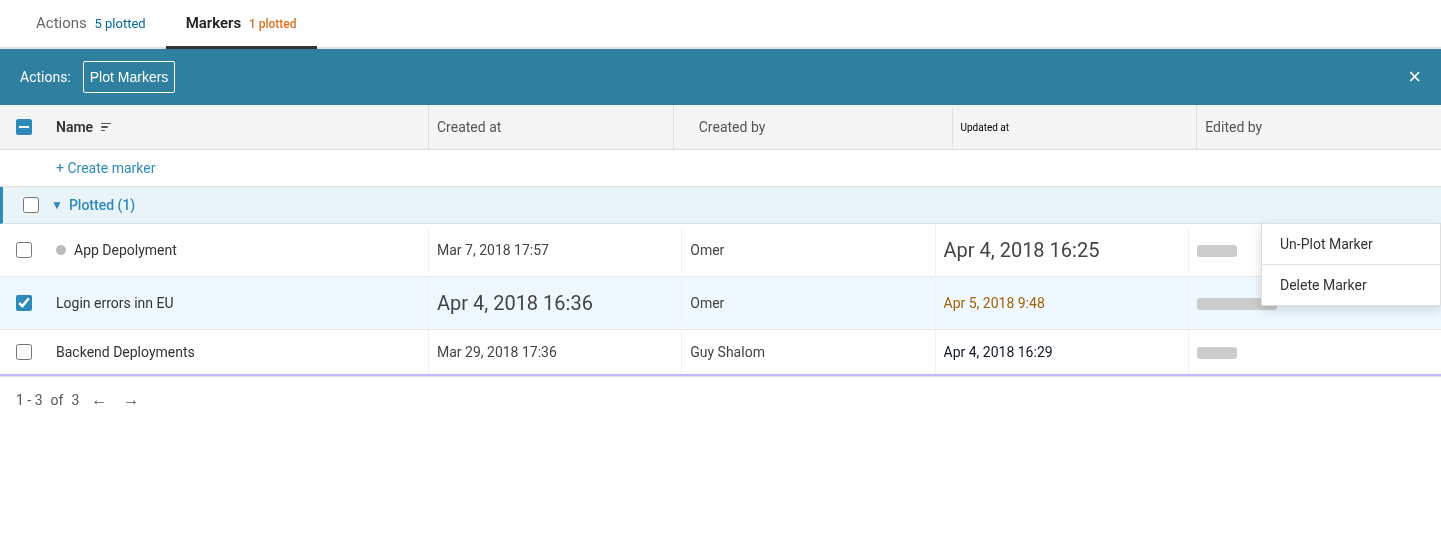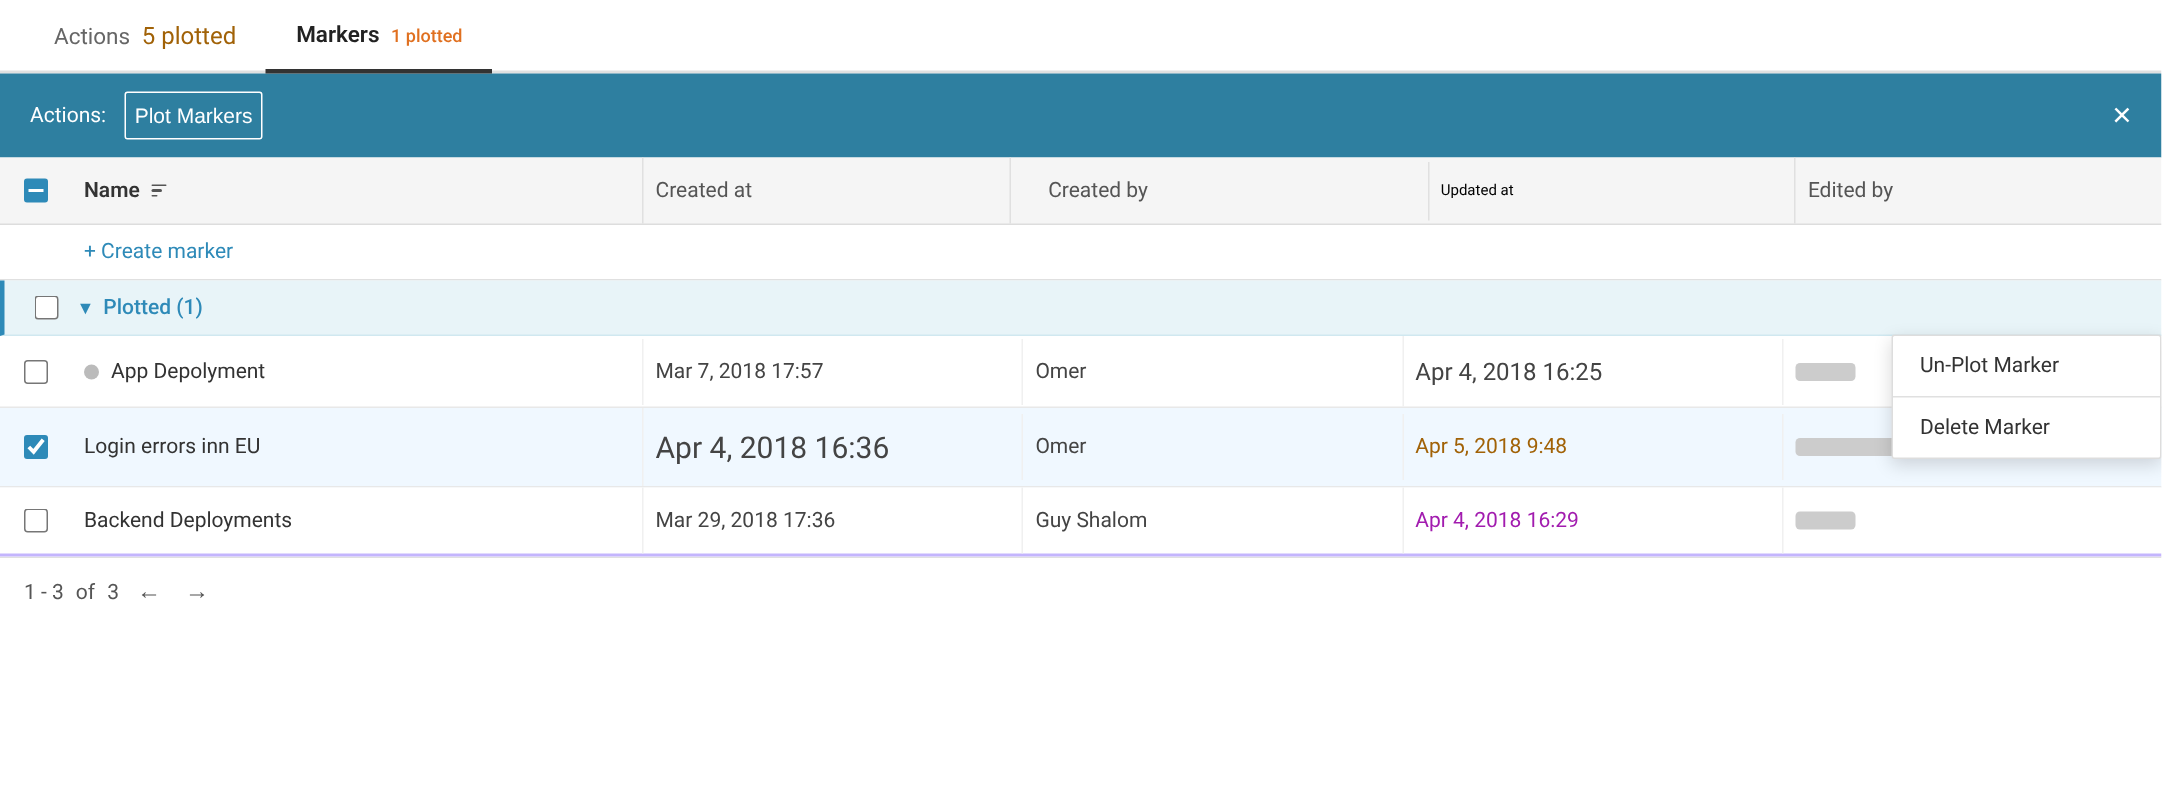--- a/index.html
+++ b/index.html
@@ -24,21 +24,21 @@
       cursor: pointer;
       accent-color: #2e8ab8;
     }
   </style>
 </head>
 <body>
 
 <div style="display:flex; border-bottom:2px solid #e0e0e0; background:#fff; padding:0 16px;">
   <div class="tab inactive" style="padding:14px 20px; cursor:pointer; font-size:15px; color:#666; border-bottom:2px solid transparent; margin-bottom:-2px;">
     <span>Actions</span>
-    <span style="font-size:16px; color:#a16207; margin-left:4px;">5 plotted</span>
+    <span style="font-size:13px; color:#0369a1; margin-left:4px;">5 plotted</span>
   </div>
   <div class="tab active" style="padding:14px 20px; cursor:pointer; font-size:15px; color:#222; font-weight:600; border-bottom:3px solid #333; margin-bottom:-2px;">
     <span>Markers</span>
     <span style="font-size:12px; color:#e07020; margin-left:4px; font-weight:500;">1 plotted</span>
   </div>
 </div>
 
 <div style="display:flex; align-items:center; justify-content:space-between; background:#2e7fa0; padding:12px 20px;">
   <div style="display:flex; align-items:center; gap:12px;">
     <span style="color:#fff; font-size:14px;">Actions:</span>
@@ -86,21 +86,21 @@
   <div style="display:flex; align-items:center; border-bottom:1px solid #e8e8e8; background:#fff;">
     <div style="width:48px; min-width:48px; display:flex; align-items:center; justify-content:center; padding:14px 0;">
       <input type="checkbox" style="">
     </div>
     <div style="flex:0 0 380px; padding:14px 8px; display:flex; align-items:center; gap:8px; font-size:14px;">
       <span style="width:10px; height:10px; background:#bbb; border-radius:50%; display:inline-block; flex-shrink:0;"></span>
       <span>App Depolyment</span>
     </div>
     <div style="flex:1; padding:14px 8px; font-size:14px; color:#444; border-left:1px solid #f0f0f0;">Mar 7, 2018 17:57</div>
     <div style="flex:1; padding:14px 8px; font-size:14px; color:#444; border-left:1px solid #f0f0f0;">Omer</div>
-    <div style="flex:1; padding:14px 8px; font-size:16px; color:#444; border-left:1px solid #f0f0f0;">Apr 4, 2018 16:25</div>
+    <div style="flex:1; padding:14px 8px; font-size:20px; color:#444; border-left:1px solid #f0f0f0;">Apr 4, 2018 16:25</div>
     <div style="flex:1; padding:14px 8px; border-left:1px solid #f0f0f0;">
       <span style="display:inline-block; background:#ccc; border-radius:3px; height:12px; width:40px; vertical-align:middle;"></span>
     </div>
   </div>
 
   <div style="display:flex; align-items:center; border-bottom:1px solid #e8e8e8; background:#f0f8ff;">
     <div style="width:48px; min-width:48px; display:flex; align-items:center; justify-content:center; padding:14px 0;">
       <input type="checkbox" checked="" style="">
     </div>
     <div style="flex:0 0 380px; padding:14px 8px; display:flex; align-items:center; gap:8px; font-size:14px;">
@@ -116,21 +116,21 @@
 
   <div style="display:flex; align-items:center; border-bottom:2px solid #c4b5fd; background:#fff;">
     <div style="width:48px; min-width:48px; display:flex; align-items:center; justify-content:center; padding:14px 0;">
       <input type="checkbox" style="">
     </div>
     <div style="flex:0 0 380px; padding:14px 8px; display:flex; align-items:center; gap:8px; font-size:14px;">
       <span>Backend Deployments</span>
     </div>
     <div style="flex:1; padding:14px 8px; font-size:14px; color:#444; border-left:1px solid #f0f0f0;">Mar 29, 2018 17:36</div>
     <div style="flex:1; padding:14px 8px; font-size:14px; color:#444; border-left:1px solid #f0f0f0;">Guy Shalom</div>
-    <div style="flex:1; padding:14px 8px; font-size:14px; color:#a21caf; border-left:1px solid #f0f0f0;">Apr 4, 2018 16:29</div>
+    <div style="flex:1; padding:14px 8px; font-size:14px; color:#0f172a; border-left:1px solid #f0f0f0;">Apr 4, 2018 16:29</div>
     <div style="flex:1; padding:14px 8px; border-left:1px solid #f0f0f0;">
       <span style="display:inline-block; background:#ccc; border-radius:3px; height:12px; width:40px; vertical-align:middle;"></span>
     </div>
   </div>
 
   <div style="position:absolute; right:0; top:118px; background:#fff; border:1px solid #ddd; box-shadow:0 4px 12px rgba(0,0,0,0.15); z-index:100; min-width:180px; border-radius:2px;">
     <div style="padding:12px 18px; cursor:pointer; font-size:14px; color:#333; border-bottom:1px solid #e0e0e0;">Un-Plot Marker</div>
     <div style="padding:12px 18px; cursor:pointer; font-size:14px; color:#333;">Delete Marker</div>
   </div>
 </div>

